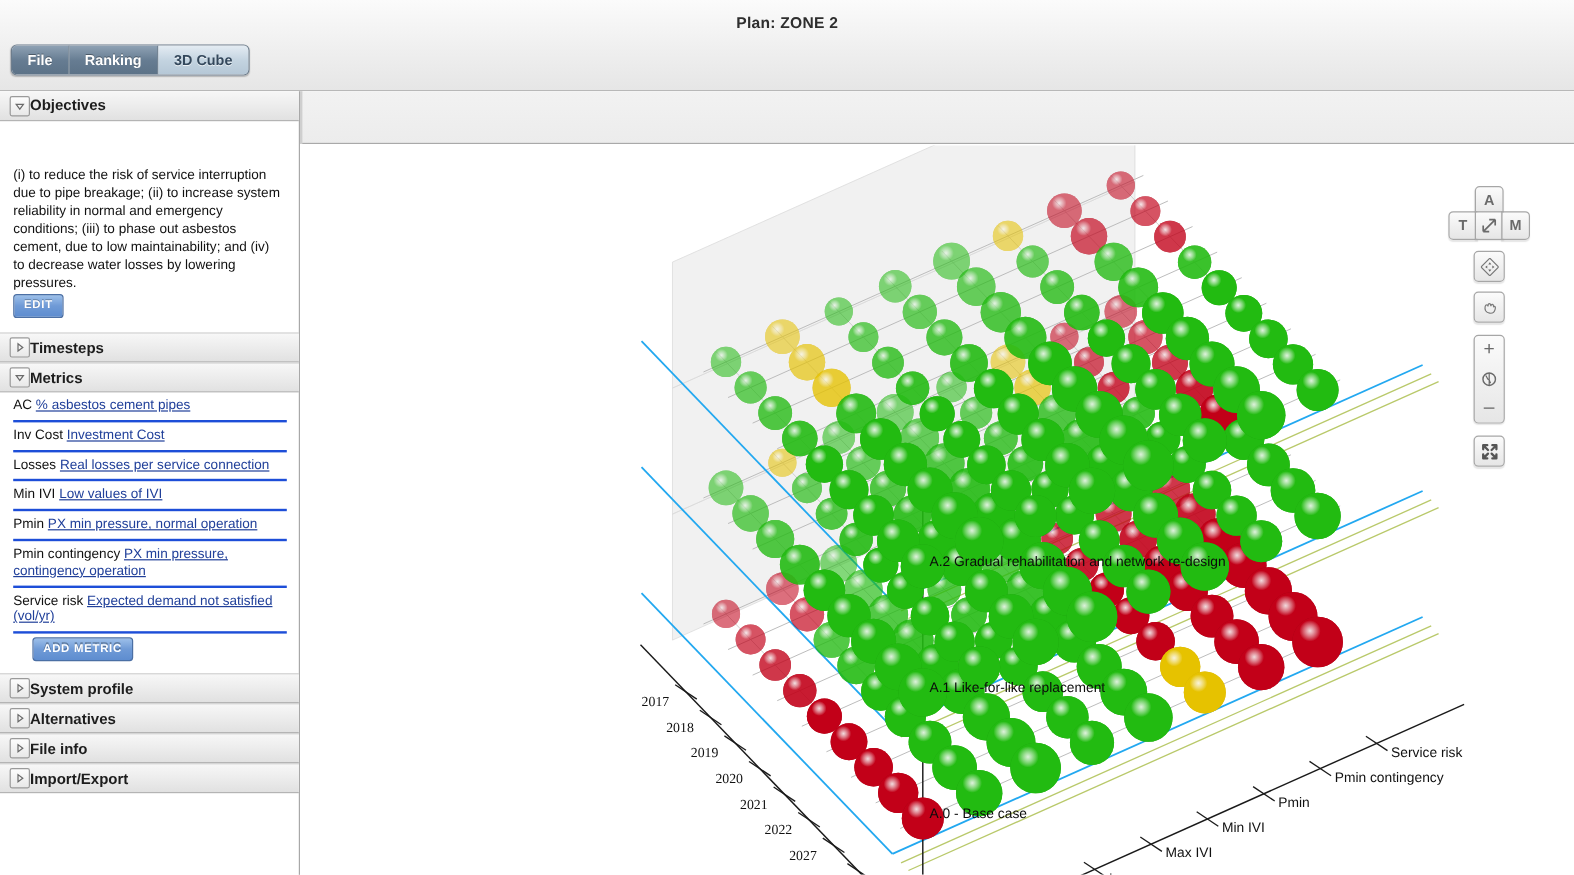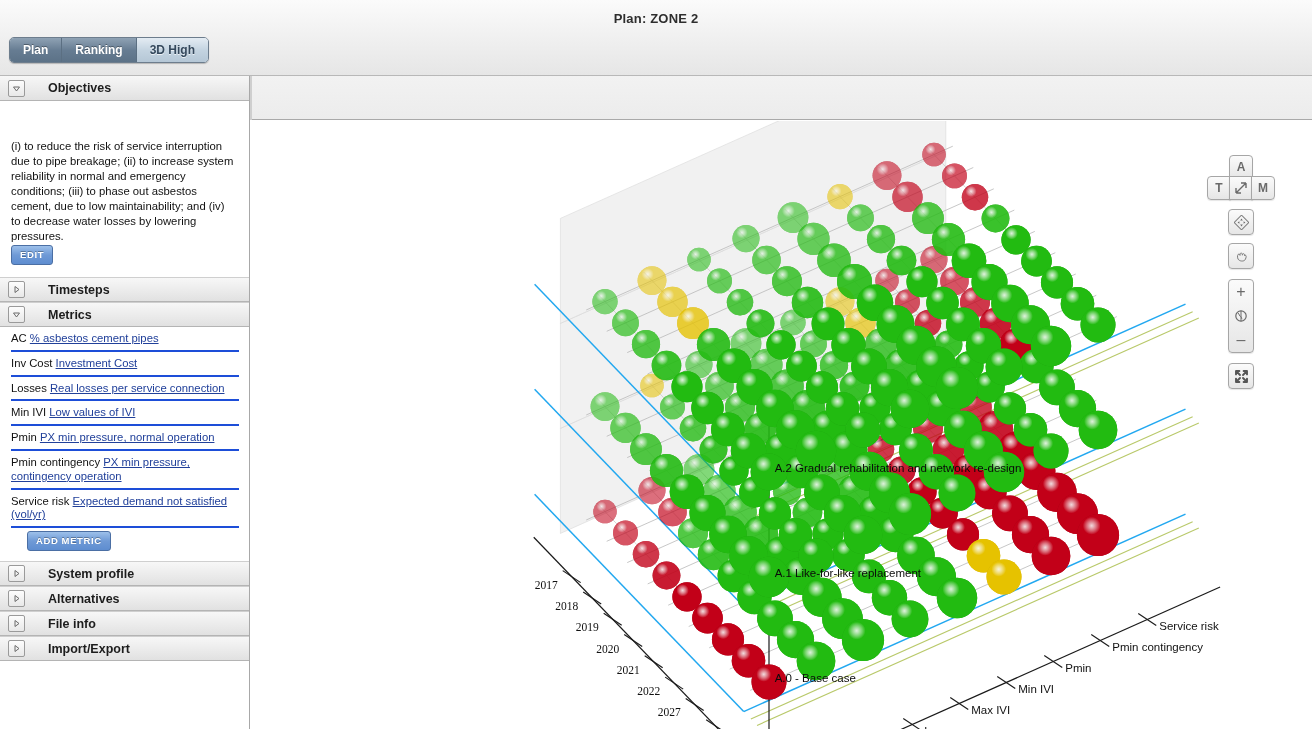--- a/index.html
+++ b/index.html
@@ -38,21 +38,21 @@
   .tab.active{
     background:linear-gradient(#e4ecf3,#c3d3e0 52%,#b5c7d6);
     color:#34485c;text-shadow:0 1px 0 rgba(255,255,255,.7);
   }
   
   .sidebar{
     position:absolute;left:0;top:76px;width:250px;height:653px;
     background:#ffffff;border-right:1px solid #a8a8a8;box-sizing:border-box;
   }
   .panel-head{
-    display:flex;align-items:center;gap:23px;
+    display:flex;align-items:center;gap:0;
     height:25px;padding:0 8px;
     background:linear-gradient(#f7f7f7,#eaeaea 60%,#e1e1e1);
     border-top:1px solid #cfcfcf;border-bottom:1px solid #b4b4b4;
     box-sizing:border-box;
   }
   .panel-head:first-child{border-top:none;}
   .panel-head .ttl{font-size:12.5px;font-weight:bold;color:#1d1d1d;}
   .discl{
     width:15px;height:15px;flex:0 0 15px;
     border:1px solid #9a9a9a;border-radius:2px;
@@ -122,23 +122,23 @@
     color:#6a6a6a;cursor:pointer;
   }
   .full-btn{width:24px;height:24px;margin:10px 0 0 12px;}
 </style>
 </head>
 <body>
 
 <div class="topbar">
   <div class="plan-title">Plan: ZONE 2</div>
   <div class="tabgroup">
-    <div class="tab">Plan</div>
+    <div class="tab">File</div>
     <div class="tab">Ranking</div>
-    <div class="tab active">3D High</div>
+    <div class="tab active">3D Cube</div>
   </div>
 </div>
 
 <div class="sidebar">
 
   <div class="panel-head">
     <span class="discl">
       <svg width="9" height="9" viewBox="0 0 9 9">
           <path d="M1.5 3 L7.5 3 L4.5 7 Z" fill="none" stroke="#6b6b6b" stroke-width="1"></path>
         </svg>

